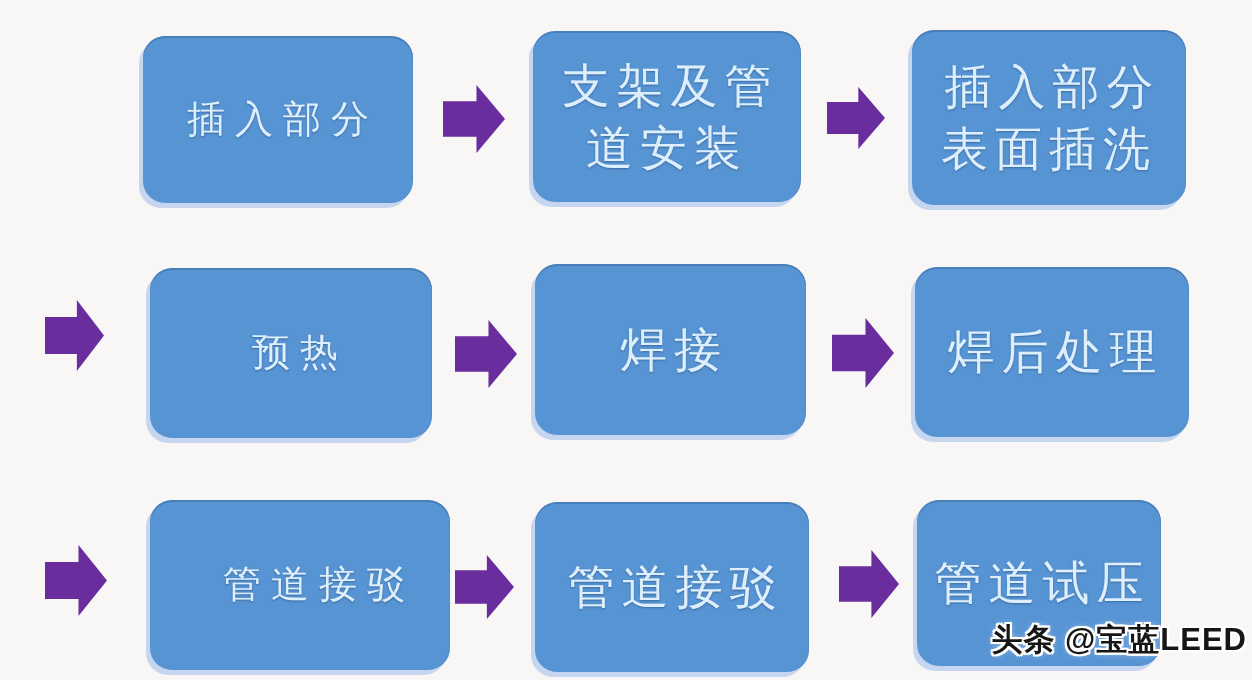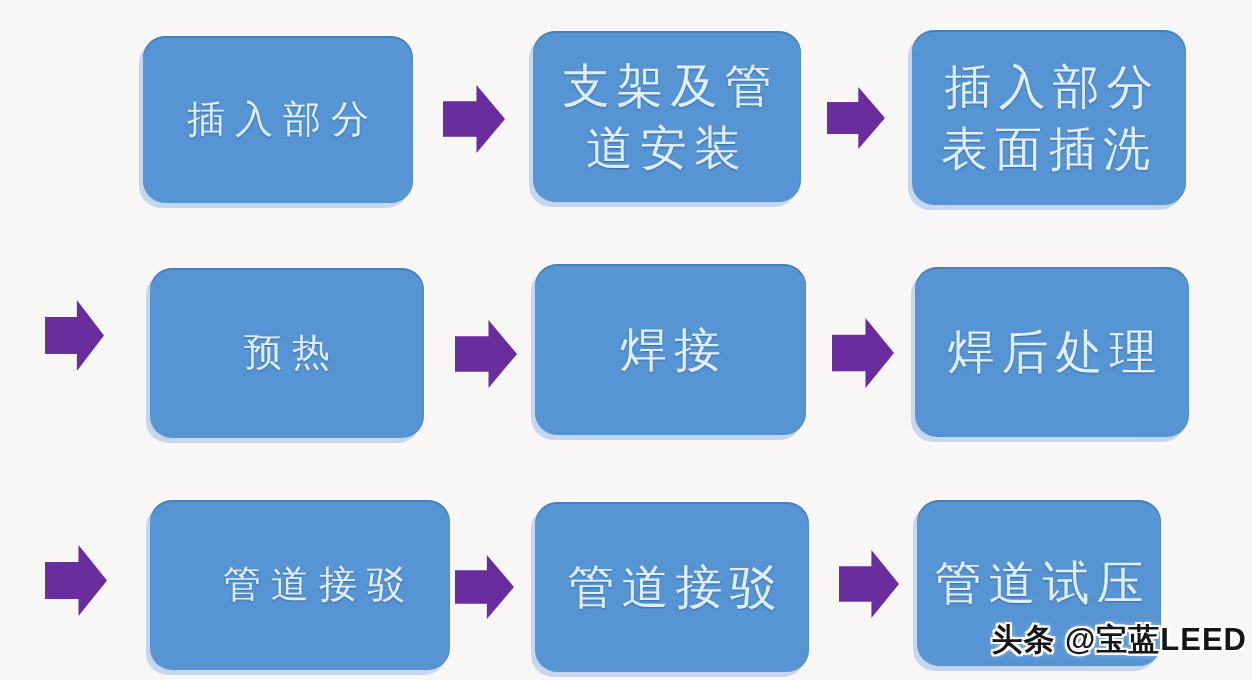--- a/index.html
+++ b/index.html
@@ -33,21 +33,21 @@
     text-shadow: 0 1px 2px rgba(25, 55, 95, 0.45);
     font-weight: 400;
   }
   .t-sm { font-size: 38px; letter-spacing: 10px; line-height: 1.25; text-indent: 10px; }
   .t-lg { font-size: 47px; letter-spacing: 7px;  line-height: 1.3;  text-indent: 7px; }
 
   
   .b1 { left: 143px; top: 36px;  width: 270px; height: 167px; }
   .b2 { left: 533px; top: 31px;  width: 268px; height: 171px; }
   .b3 { left: 912px; top: 30px;  width: 274px; height: 175px; }
-  .b4 { left: 150px; top: 268px; width: 274px; height: 170px; }
+  .b4 { left: 150px; top: 268px; width: 274px; height: 170px; padding-left: 8px; }
   .b5 { left: 535px; top: 264px; width: 271px; height: 171px; }
   .b6 { left: 915px; top: 267px; width: 274px; height: 170px; }
   .b7 { left: 150px; top: 500px; width: 272px; height: 170px; padding-left: 28px; }
   .b8 { left: 535px; top: 502px; width: 274px; height: 170px; }
   .b9 { left: 917px; top: 500px; width: 244px; height: 166px; }
 
   
   .arrow {
     position: absolute;
     background: var(--arrow, #6a2d9e);

